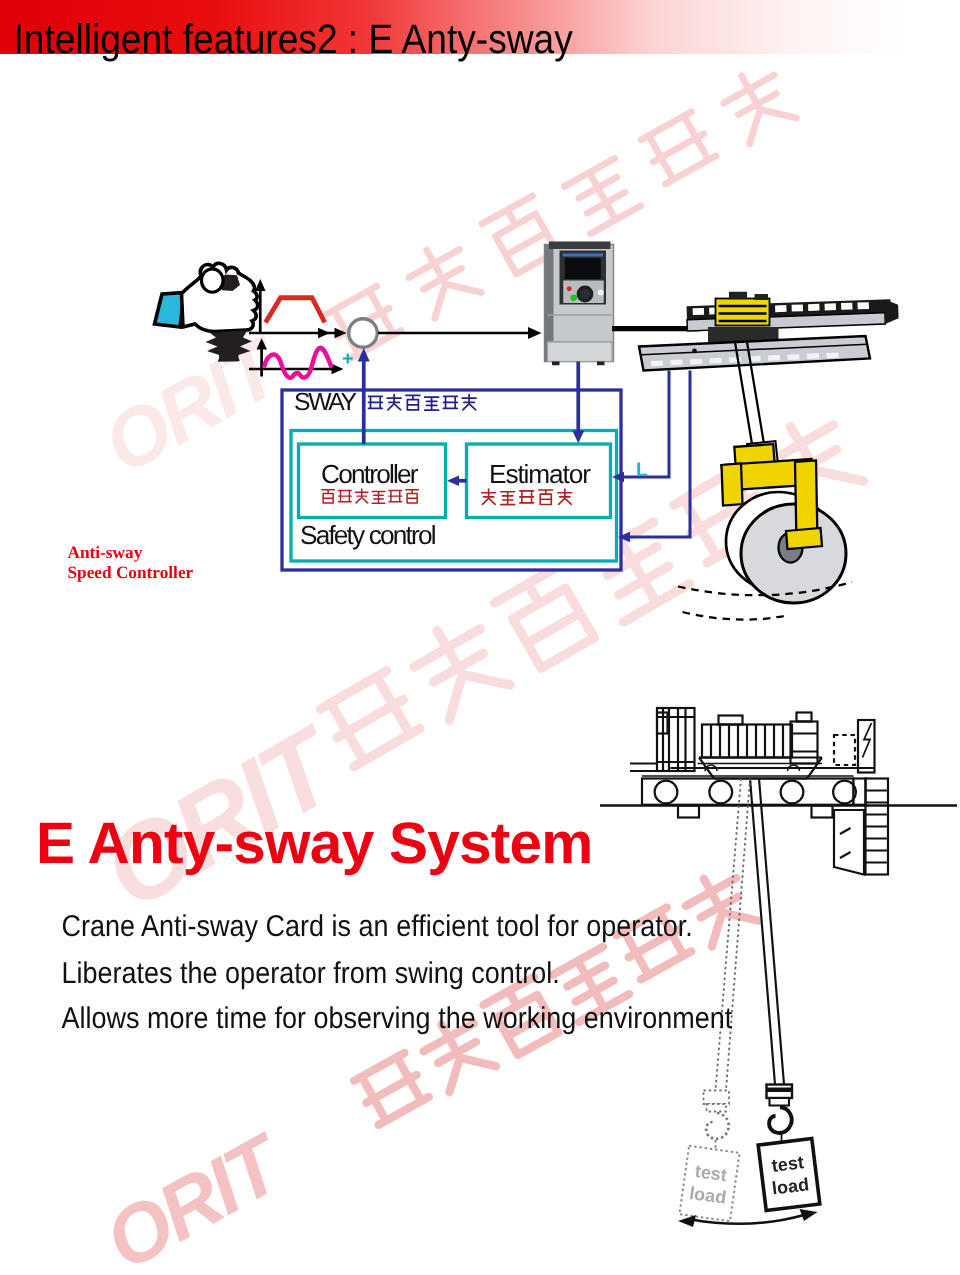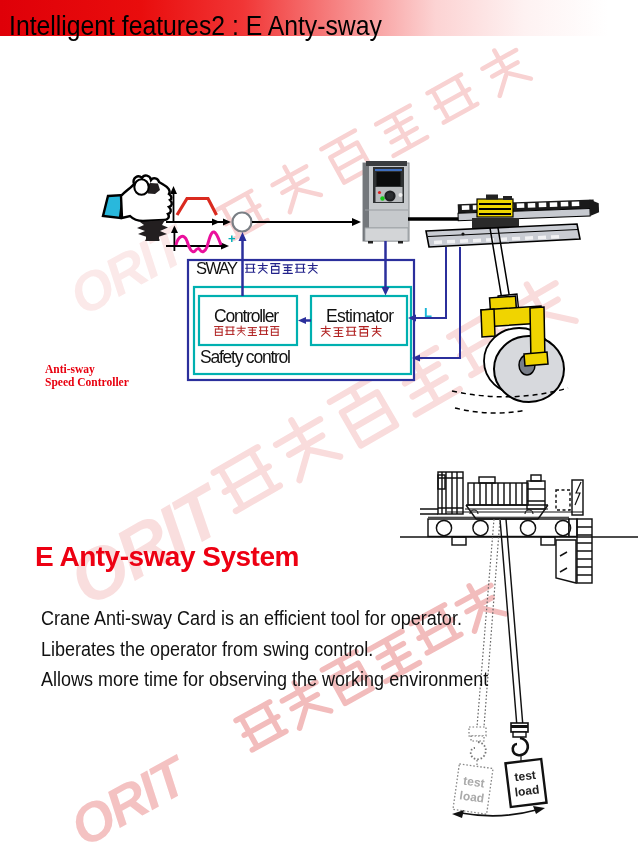--- a/index.html
+++ b/index.html
@@ -3,21 +3,21 @@
 html,body{margin:0;padding:0;}
 body{width:640px;height:850px;position:relative;overflow:hidden;background:#fff;
  font-family:"Liberation Sans",sans-serif;}
 .banner{position:absolute;left:0;top:0;width:640px;height:36px;
  background:linear-gradient(to right,#df0008 0%,#e90d0d 22%,#f13636 38%,#f78f8f 55%,#fcd3d3 68%,#fef2f2 82%,#fff 95%);}
 .banner span{position:absolute;left:9px;top:10px;font-size:27.5px;color:#000;transform:scaleX(0.9);transform-origin:0 0;white-space:nowrap;}
 .wm{position:absolute;left:0;top:0;width:640px;height:850px;z-index:1;}
 .art{position:absolute;left:0;top:0;width:640px;height:850px;z-index:2;}
 .lab{position:absolute;z-index:3;}
 #antisway{left:45px;top:363px;color:#e8000f;font-weight:bold;font-size:11.5px;line-height:13px;font-family:Liberation Serif, serif;}
-#head{left:35px;top:541px;color:#ed0012;font-weight:bold;font-size:28px;letter-spacing:-0.5px;white-space:nowrap;}
+#head{left:24px;top:541px;color:#ed0012;font-weight:bold;font-size:39px;letter-spacing:-0.5px;white-space:nowrap;}
 #para{left:41px;top:603px;font-size:20px;line-height:30.6px;color:#111;transform:scaleX(0.9);transform-origin:0 0;white-space:nowrap;}
 </style></head><body>
 <svg class="wm" viewBox="0 0 640 850">
 <defs>
 <g id="cjA" fill="none" stroke-linecap="round">
  <path d="M1,1.5 H9 M1,5 H9 M1,8.5 H9 M2.2,1.5 V8.5 M7.8,1.5 V8.5"></path>
 </g>
 <g id="cjB" fill="none" stroke-linecap="round">
  <path d="M5,0.5 V6 M1,2.6 H9 M2,5 H8 M1.4,9.3 L4.6,6.2 M5.4,6.2 L8.8,9.3"></path>
 </g>

